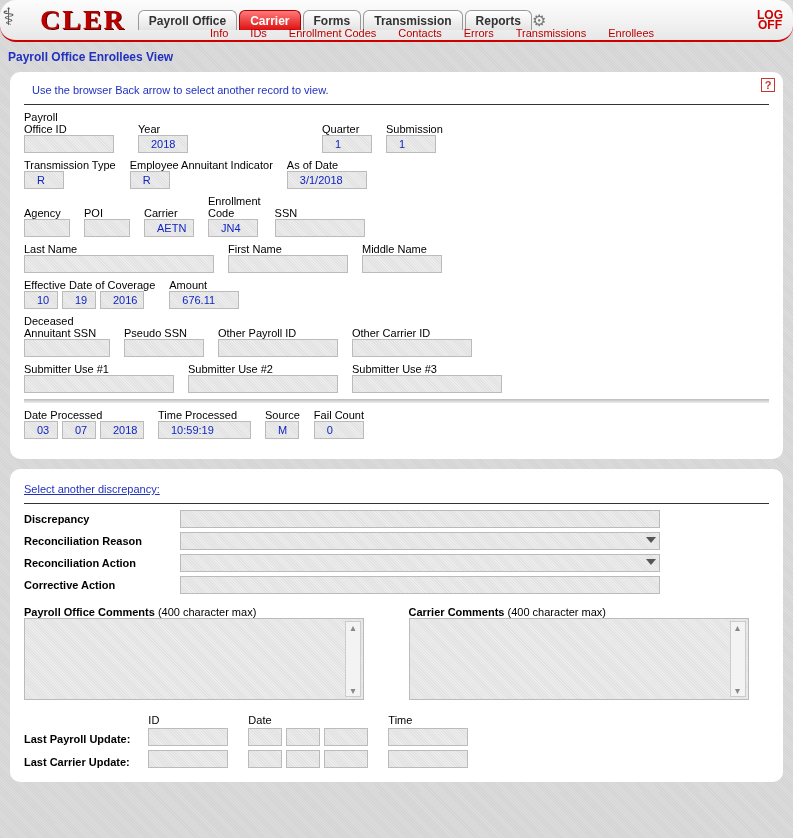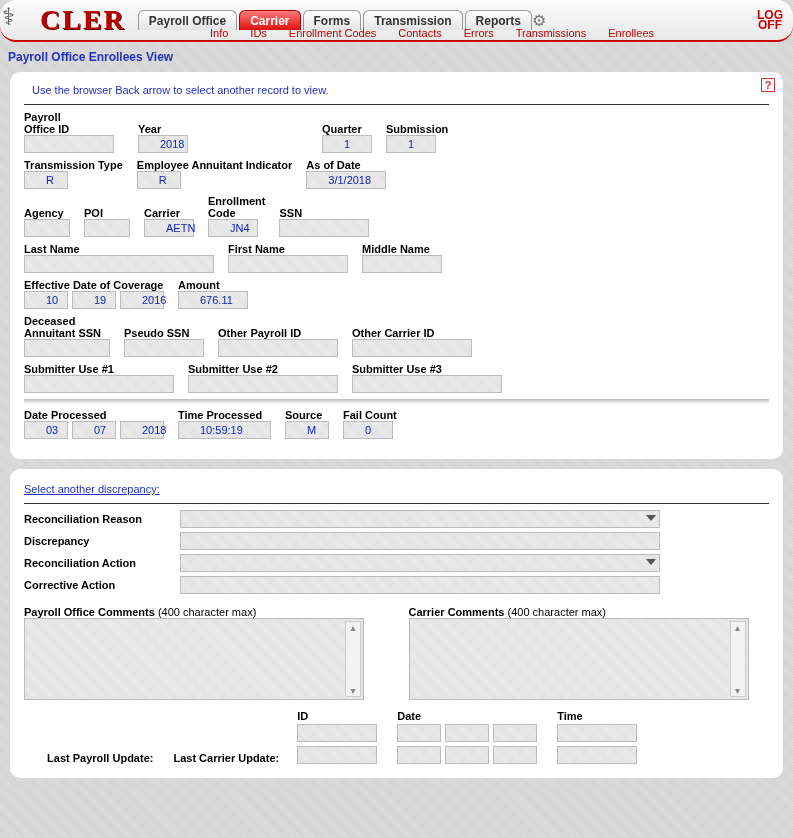--- a/index.html
+++ b/index.html
@@ -133,30 +133,30 @@
     flex-wrap:wrap;
     gap: 0 14px;
     margin-bottom:6px;
     align-items:flex-end;
   }
   .fld {
     display:flex;
     flex-direction:column;
   }
   .fld label, .lbl {
-    font-weight:bold;
+    font-weight:normal;
     font-size:11px;
     white-space:nowrap;
   }
   .box {
     background:#e8e8e8;
     background-image: repeating-linear-gradient(45deg,#e2e2e2 0,#e2e2e2 1px,#ececec 1px,#ececec 2px);
     border:1px solid #bbb;
     height:18px;
-    padding:1px 21px;
+    padding:1px 12px;
     font-size:11px;
     color:#1025c0;
     min-width:34px;
     display:inline-flex;
     align-items:center;
   }
   .boxrow { display:flex; gap:4px; }
   .sel {
     background:#e8e8e8;
     background-image: repeating-linear-gradient(45deg,#e2e2e2 0,#e2e2e2 1px,#ececec 1px,#ececec 2px);
@@ -211,21 +211,21 @@
   }
   .kvrow .klabel {
     font-weight:bold;
     width:150px;
   }
   .two-col { display:flex; gap:24px; flex-wrap:wrap; margin-top:12px;}
   .col { flex:1; min-width:320px;}
   .col .clabel { font-weight:bold; }
   .col .clabel .subnote { font-weight:normal; }
   .update-grid { display:flex; gap:18px; align-items:flex-end; margin-top:10px;}
-  .update-labels { display:flex; flex-direction:row; gap:20px; font-weight:bold; }
+  .update-labels { display:flex; flex-direction:column; gap:11px; font-weight:bold; }
   .update-cols { display:flex; gap:20px; }
   .update-col { display:flex; flex-direction:column; gap:4px; }
   .update-col .lbl { margin-bottom:-2px;}
   .shade-sep {
     height:4px;
     background:linear-gradient(#bbb,#eee);
     margin:2px 0 6px 0;
   }
 </style>
 </head>
@@ -408,26 +408,26 @@
       <div class="box" style="width:50px">0</div>
     </div>
   </div>
 </div>
 
 <div class="panel">
   <span class="link">Select another discrepancy:</span>
   <div class="section-sep"></div>
 
   <div class="kvrow">
+    <span class="klabel">Discrepancy</span>
+    <div class="box" style="width:480px"></div>
+  </div>
+  <div class="kvrow">
     <span class="klabel">Reconciliation Reason</span>
     <div class="sel"></div>
-  </div>
-  <div class="kvrow">
-    <span class="klabel">Discrepancy</span>
-    <div class="box" style="width:480px"></div>
   </div>
   <div class="kvrow">
     <span class="klabel">Reconciliation Action</span>
     <div class="sel"></div>
   </div>
   <div class="kvrow">
     <span class="klabel">Corrective Action</span>
     <div class="box" style="width:480px"></div>
   </div>
 

